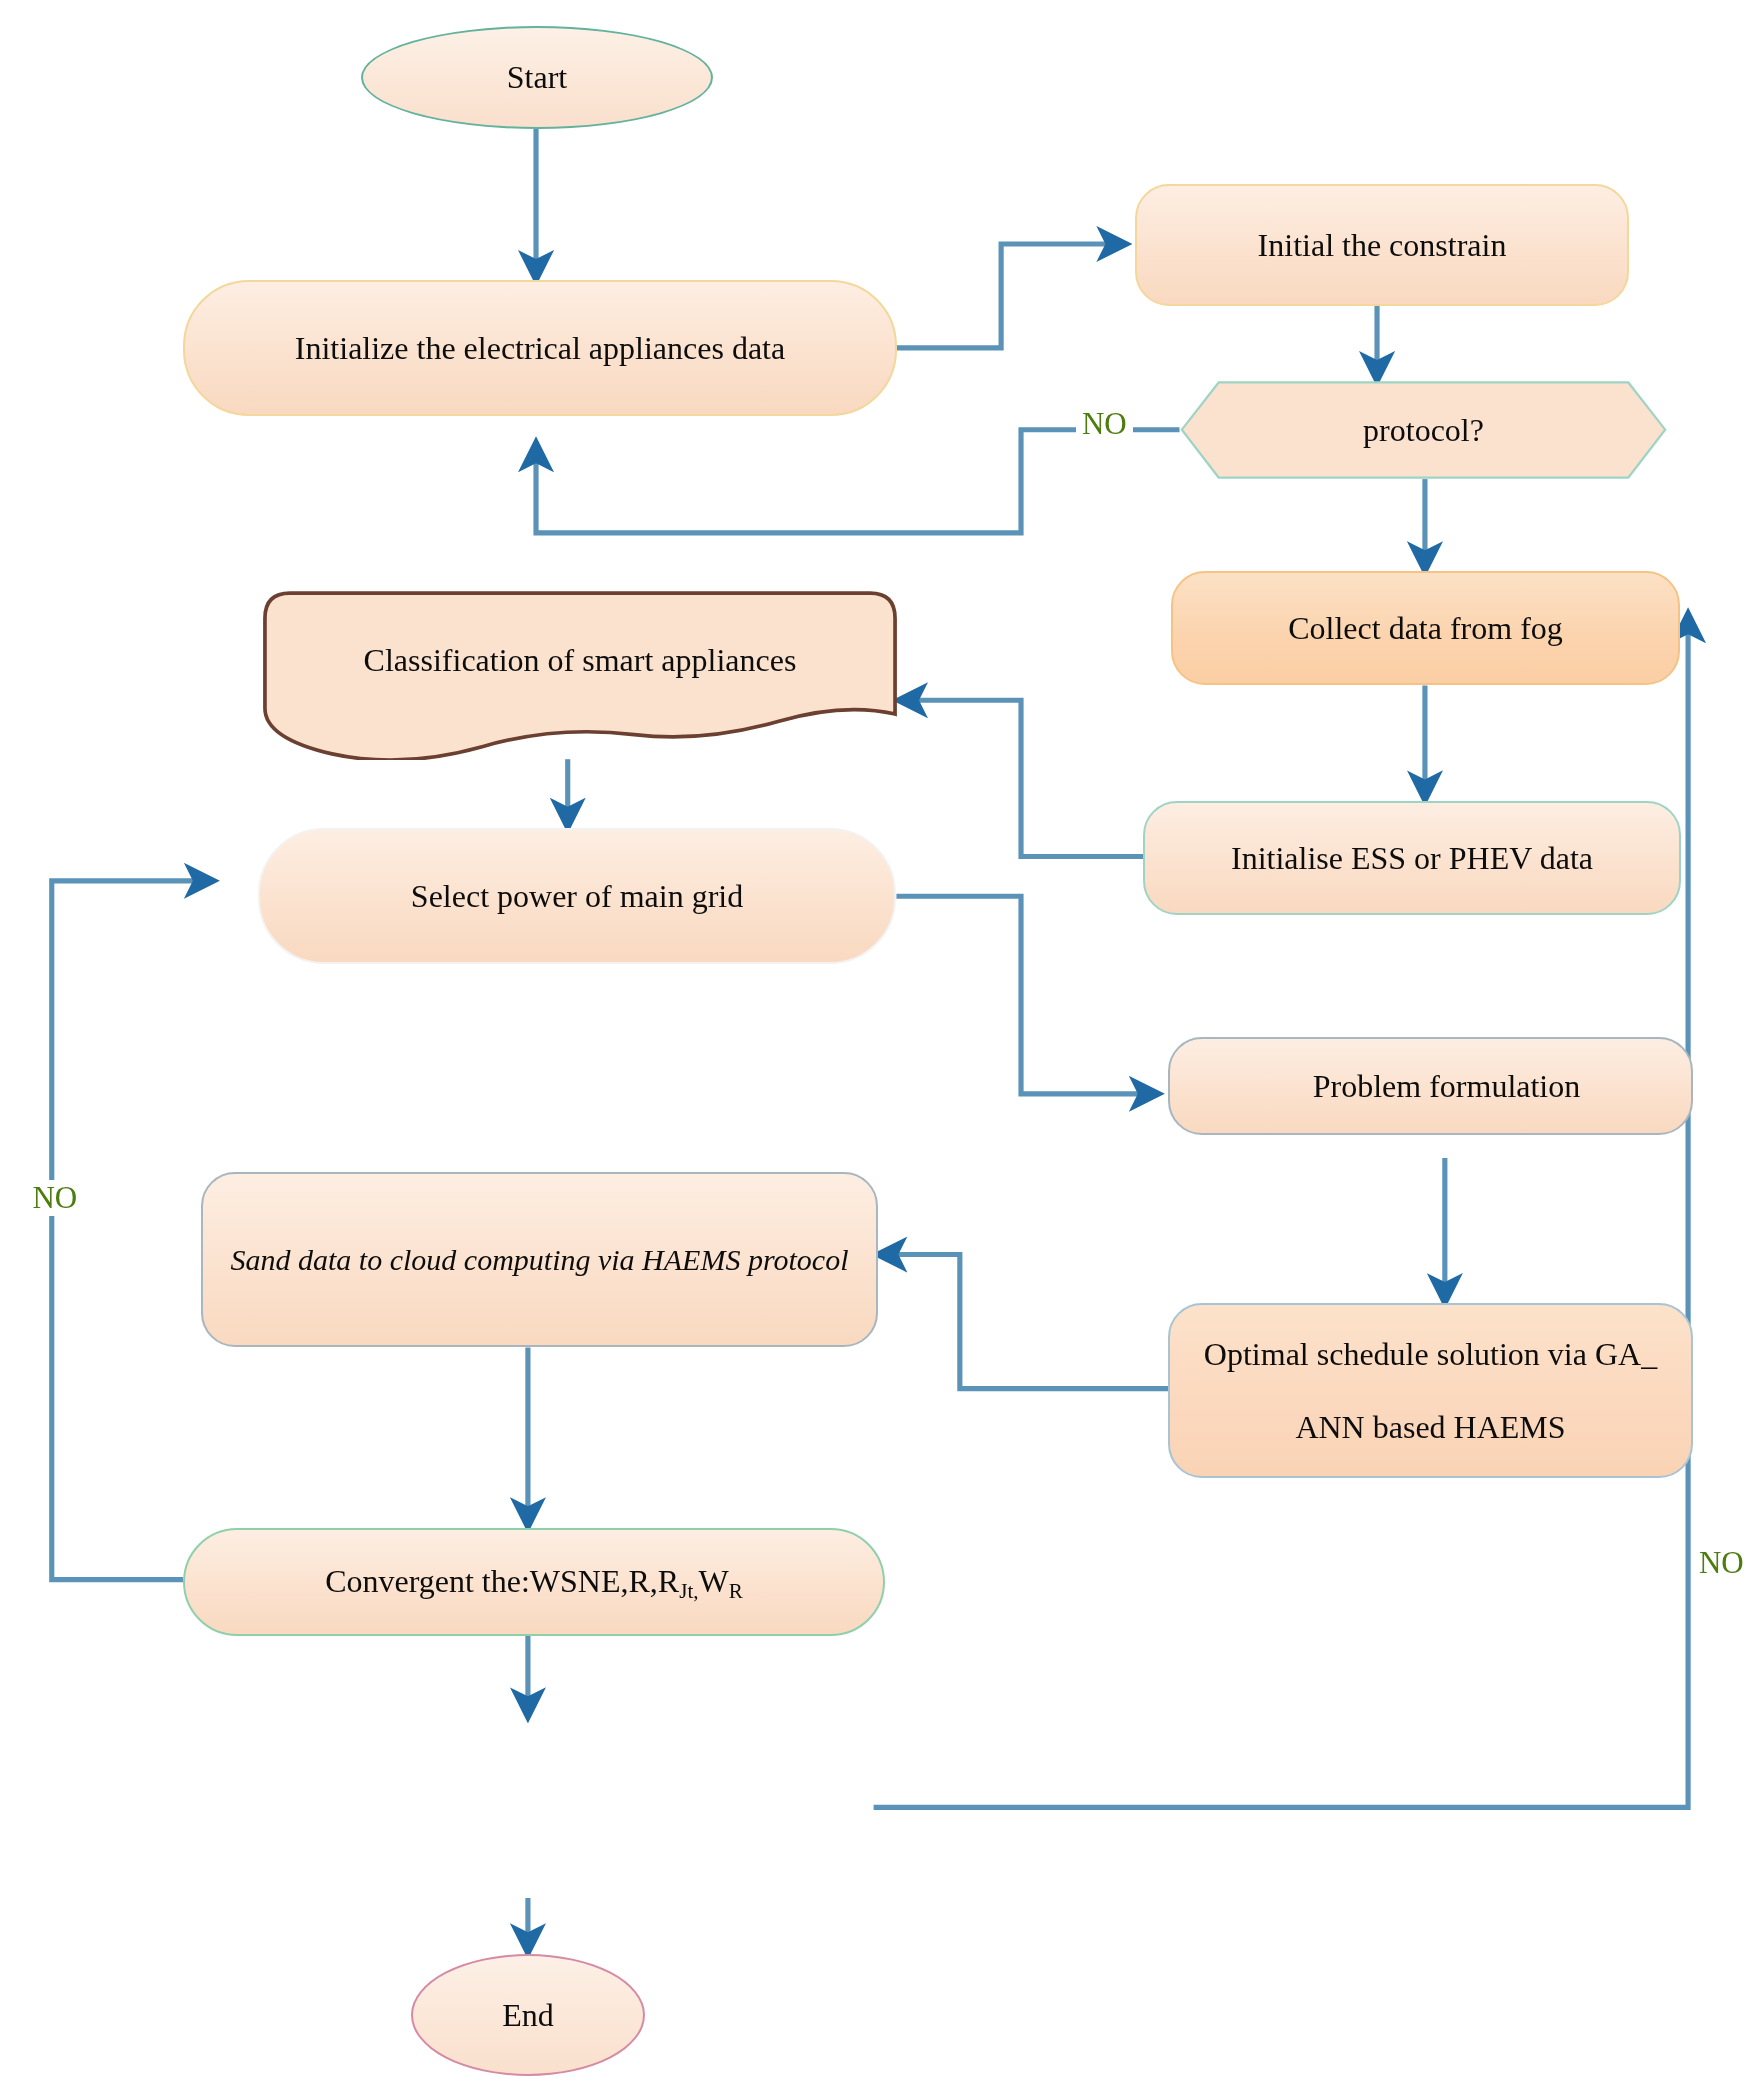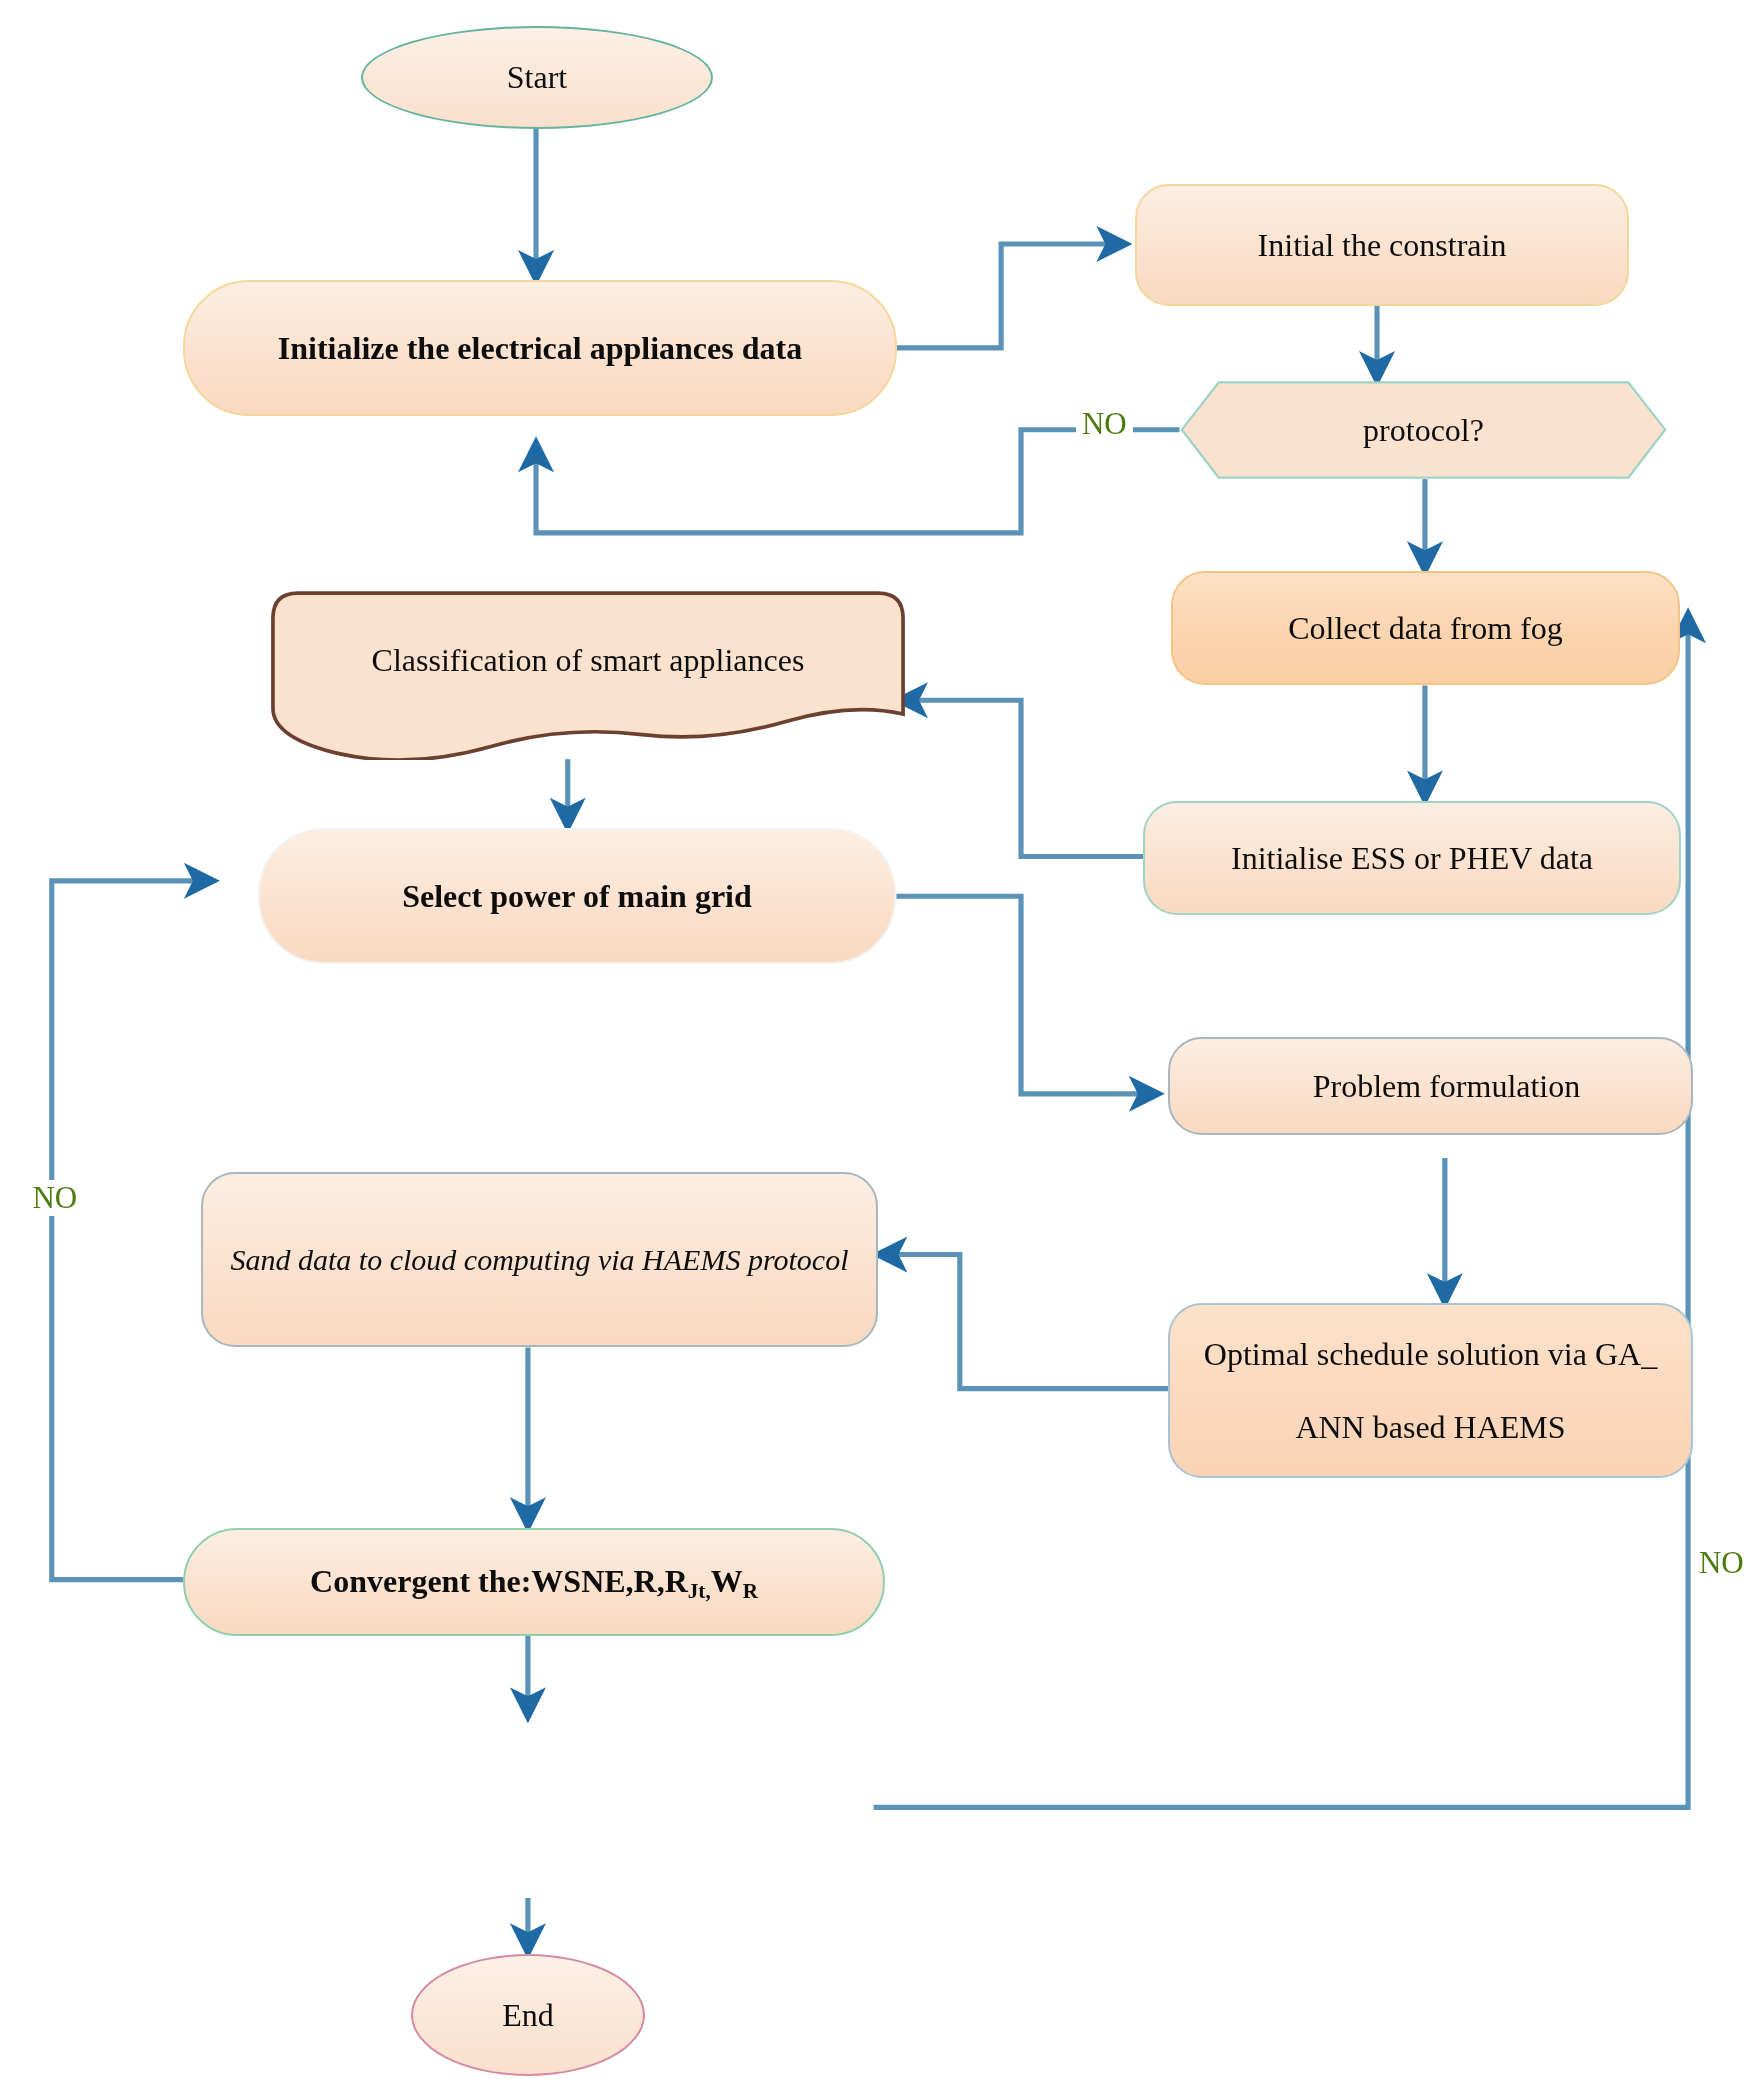--- a/index.html
+++ b/index.html
@@ -46,21 +46,20 @@
 
   
   .proc {
     border-radius: 34px;
     background: linear-gradient(180deg, #fdeee2 0%, #fbe2cf 55%, #f9d9c0 100%);
     border: 2.9px solid #cfcfcf;
     font-size: 32px;
   }
   .proc.pill {
     border-radius: 66px;
-    font-weight: bold;
   }
   .b-gold   { border-color: #f3d79b; }
   .b-orange { border-color: #f6c386; }
   .b-teal   { border-color: #9fd4c4; }
   .b-green  { border-color: #8fd0ab; }
   .b-slate  { border-color: #a8b6bf; }
   .b-white  { border-color: #f4f2f0; }
 
   
   .term {
@@ -197,21 +196,21 @@
 
   <div class="node proc b-orange" style="left:1171px; top:571px; width:509px; height:114px;
               background:linear-gradient(180deg,#fce1c5 0%,#fbd3ad 60%,#fbcfa5 100%);">
     <span class="label">Collect data from fog</span>
   </div>
 
   <div class="node proc b-teal" style="left:1143px; top:801px; width:538px; height:114px;">
     <span class="label">Initialise ESS or PHEV data</span>
   </div>
 
-  <div class="node doc" style="left:270px; top:590px; width:636px; height:170px;">
+  <div class="node doc" style="left:262px; top:590px; width:636px; height:170px;">
     <svg width="636" height="170" viewBox="0 0 863 230">
       <path d="M 38,4 L 825,4 Q 859,4 859,38 L 859,168
                Q 790,152 700,178 Q 600,207 505,196
                Q 400,183 300,212 Q 190,243 95,222
                Q 4,201 4,160 L 4,38 Q 4,4 38,4 Z" fill="#fbe2cf" stroke="#6b4030" stroke-width="5"></path>
     </svg>
     <span class="label" style="left:0; top:0; width:636px; height:140px; display:flex; align-items:center; justify-content:center;">Classification of smart appliances</span>
   </div>
 
   <div class="node proc pill b-white" style="left:258px; top:828px; width:638px; height:136px;">

